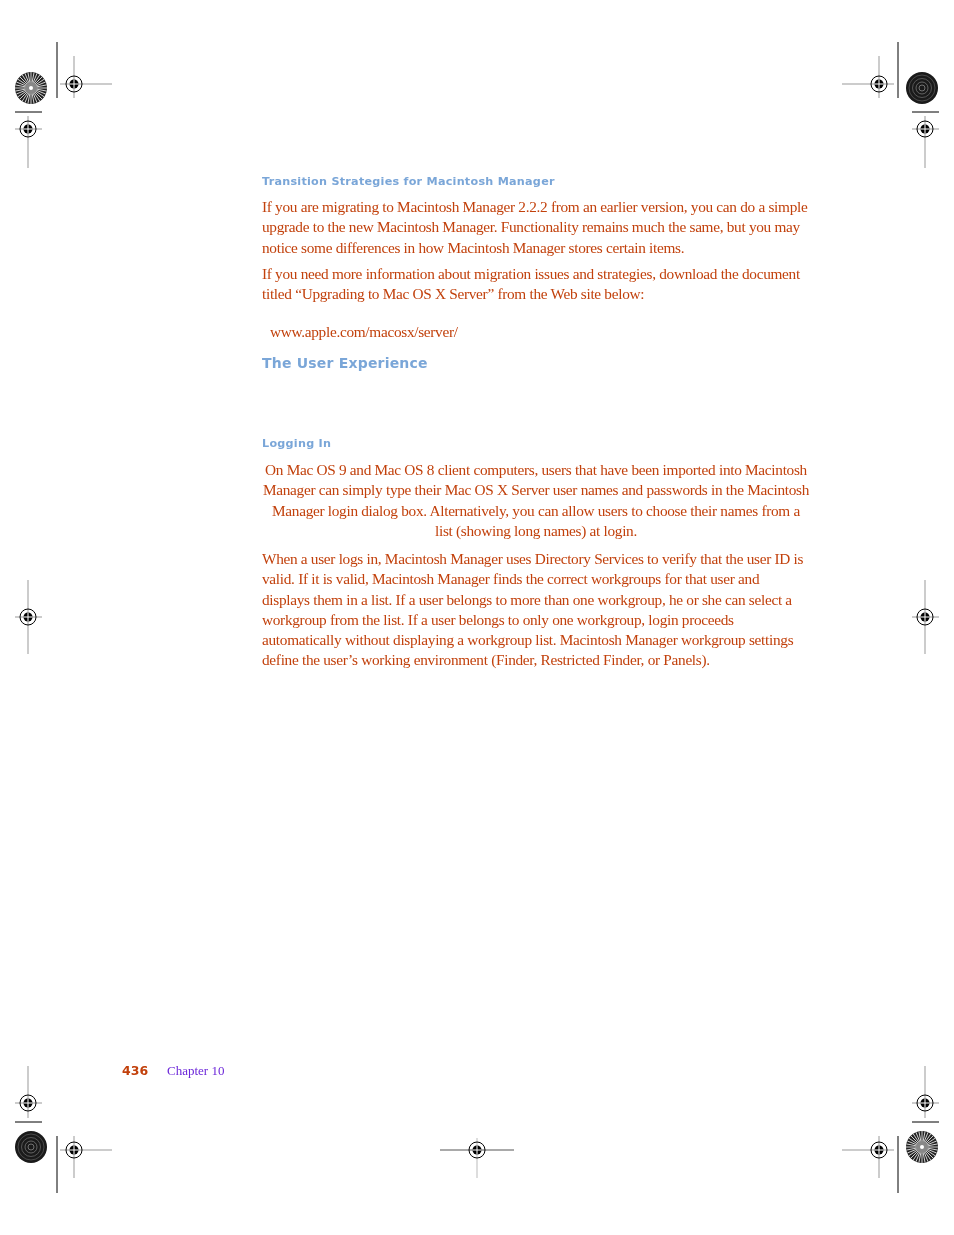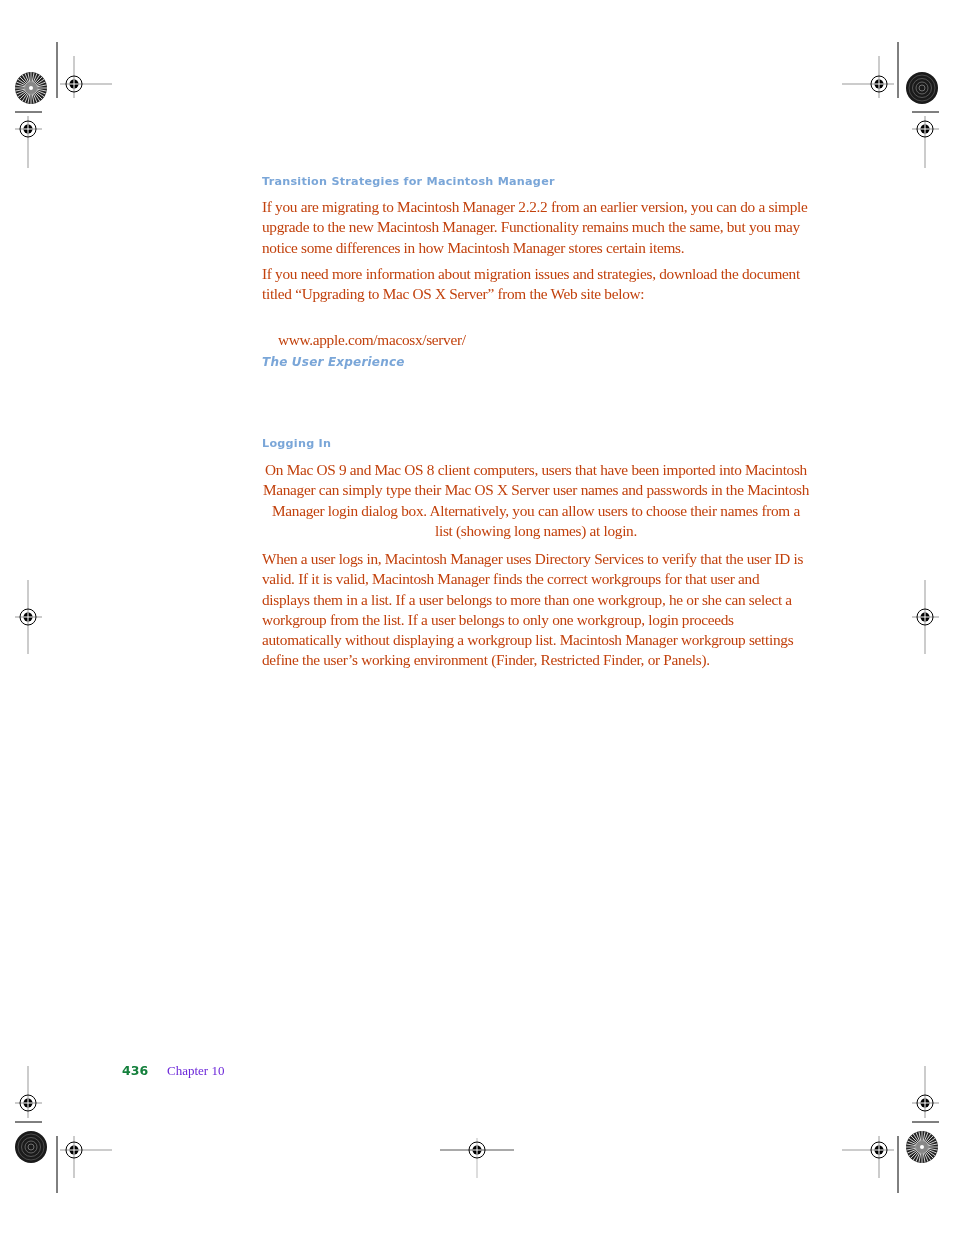--- a/index.html
+++ b/index.html
@@ -1,34 +1,34 @@
 <!DOCTYPE html>
 <html><head>
   <meta charset="utf-8">
   <style>
     html, body { margin: 0; padding: 0; background: #ffffff; }
     body { width: 954px; height: 1235px; position: relative; overflow: hidden; }
     .page { position: absolute; left: 0; top: 0; width: 954px; height: 1235px; }
     .h-run { position: absolute; left: 262px; font-family: "DejaVu Sans", sans-serif; font-weight: bold; color: #7aa6d8; white-space: nowrap; }
     .h3 { font-size: 11.2px; letter-spacing: 0.25px; }
-    .h2 { font-size: 12px; letter-spacing: 0.2px; font-style: italic; }
+    .h2 { font-size: 14px; letter-spacing: 0.2px; }
     .para { position: absolute; left: 262px; width: 548px; font-family: "Liberation Serif", serif; font-size: 15.3px; line-height: 20.3px; color: #c2410c; letter-spacing: -0.3px; }
-    .footer-num { position: absolute; left: 122px; top: 1063px; font-family: "DejaVu Sans", sans-serif; font-weight: bold; font-size: 12.5px; color: #15803d; }
+    .footer-num { position: absolute; left: 122px; top: 1063px; font-family: "DejaVu Sans", sans-serif; font-weight: bold; font-size: 12.5px; color: #c2410c; }
     .footer-chapter { position: absolute; left: 167px; top: 1063px; font-family: "Liberation Serif", serif; font-size: 13px; color: #6d28d9; }
     .mark { position: absolute; }
   </style>
 </head>
 <body>
 
 <div class="page">
 
   <div class="h-run h3" style="top:175px;">Transition Strategies for Macintosh Manager</div>
   <p class="para" style="top:197px; margin:0;">If you are migrating to Macintosh Manager 2.2.2 from an earlier version, you can do a simple upgrade to the new Macintosh Manager. Functionality remains much the same, but you may notice some differences in how Macintosh Manager stores certain items.</p>
   <p class="para" style="top:264px; margin:0;">If you need more information about migration issues and strategies, download the document titled “Upgrading to Mac OS X Server” from the Web site below:</p>
-  <p class="para" style="top:314px; margin:16px;">www.apple.com/macosx/server/</p>
+  <p class="para" style="top:314px; margin:8px;">www.apple.com/macosx/server/</p>
 
   <div class="h-run h2" style="top:355px;">The User Experience</div>
 
   <div class="h-run h3" style="top:437px;">Logging In</div>
   <p class="para" style="top:460px; margin:0;text-align:center;">On Mac OS 9 and Mac OS 8 client computers, users that have been imported into Macintosh Manager can simply type their Mac OS X Server user names and passwords in the Macintosh Manager login dialog box. Alternatively, you can allow users to choose their names from a list (showing long names) at login.</p>
   <p class="para" style="top:549px; margin:0;">When a user logs in, Macintosh Manager uses Directory Services to verify that the user ID is valid. If it is valid, Macintosh Manager finds the correct workgroups for that user and displays them in a list. If a user belongs to more than one workgroup, he or she can select a workgroup from the list. If a user belongs to only one workgroup, login proceeds automatically without displaying a workgroup list. Macintosh Manager workgroup settings define the user’s working environment (Finder, Restricted Finder, or Panels).</p>
 
   <div class="footer-num">436</div>
   <div class="footer-chapter">Chapter  10</div>
 

